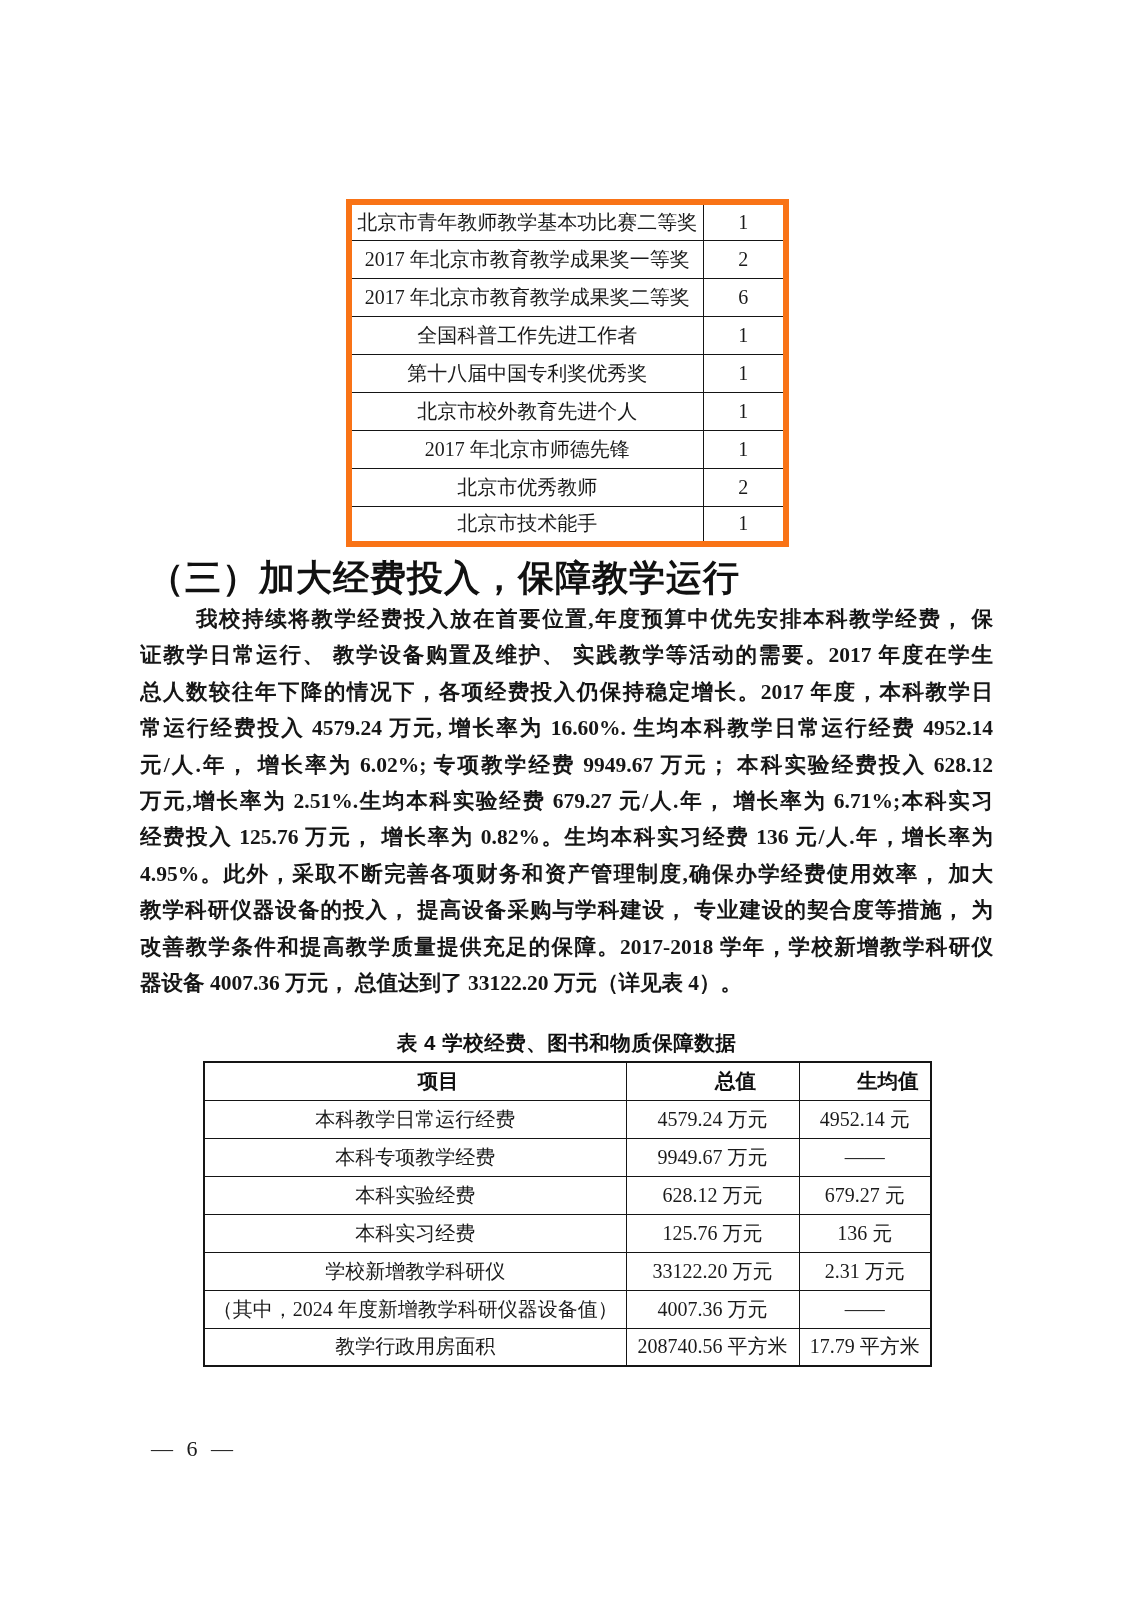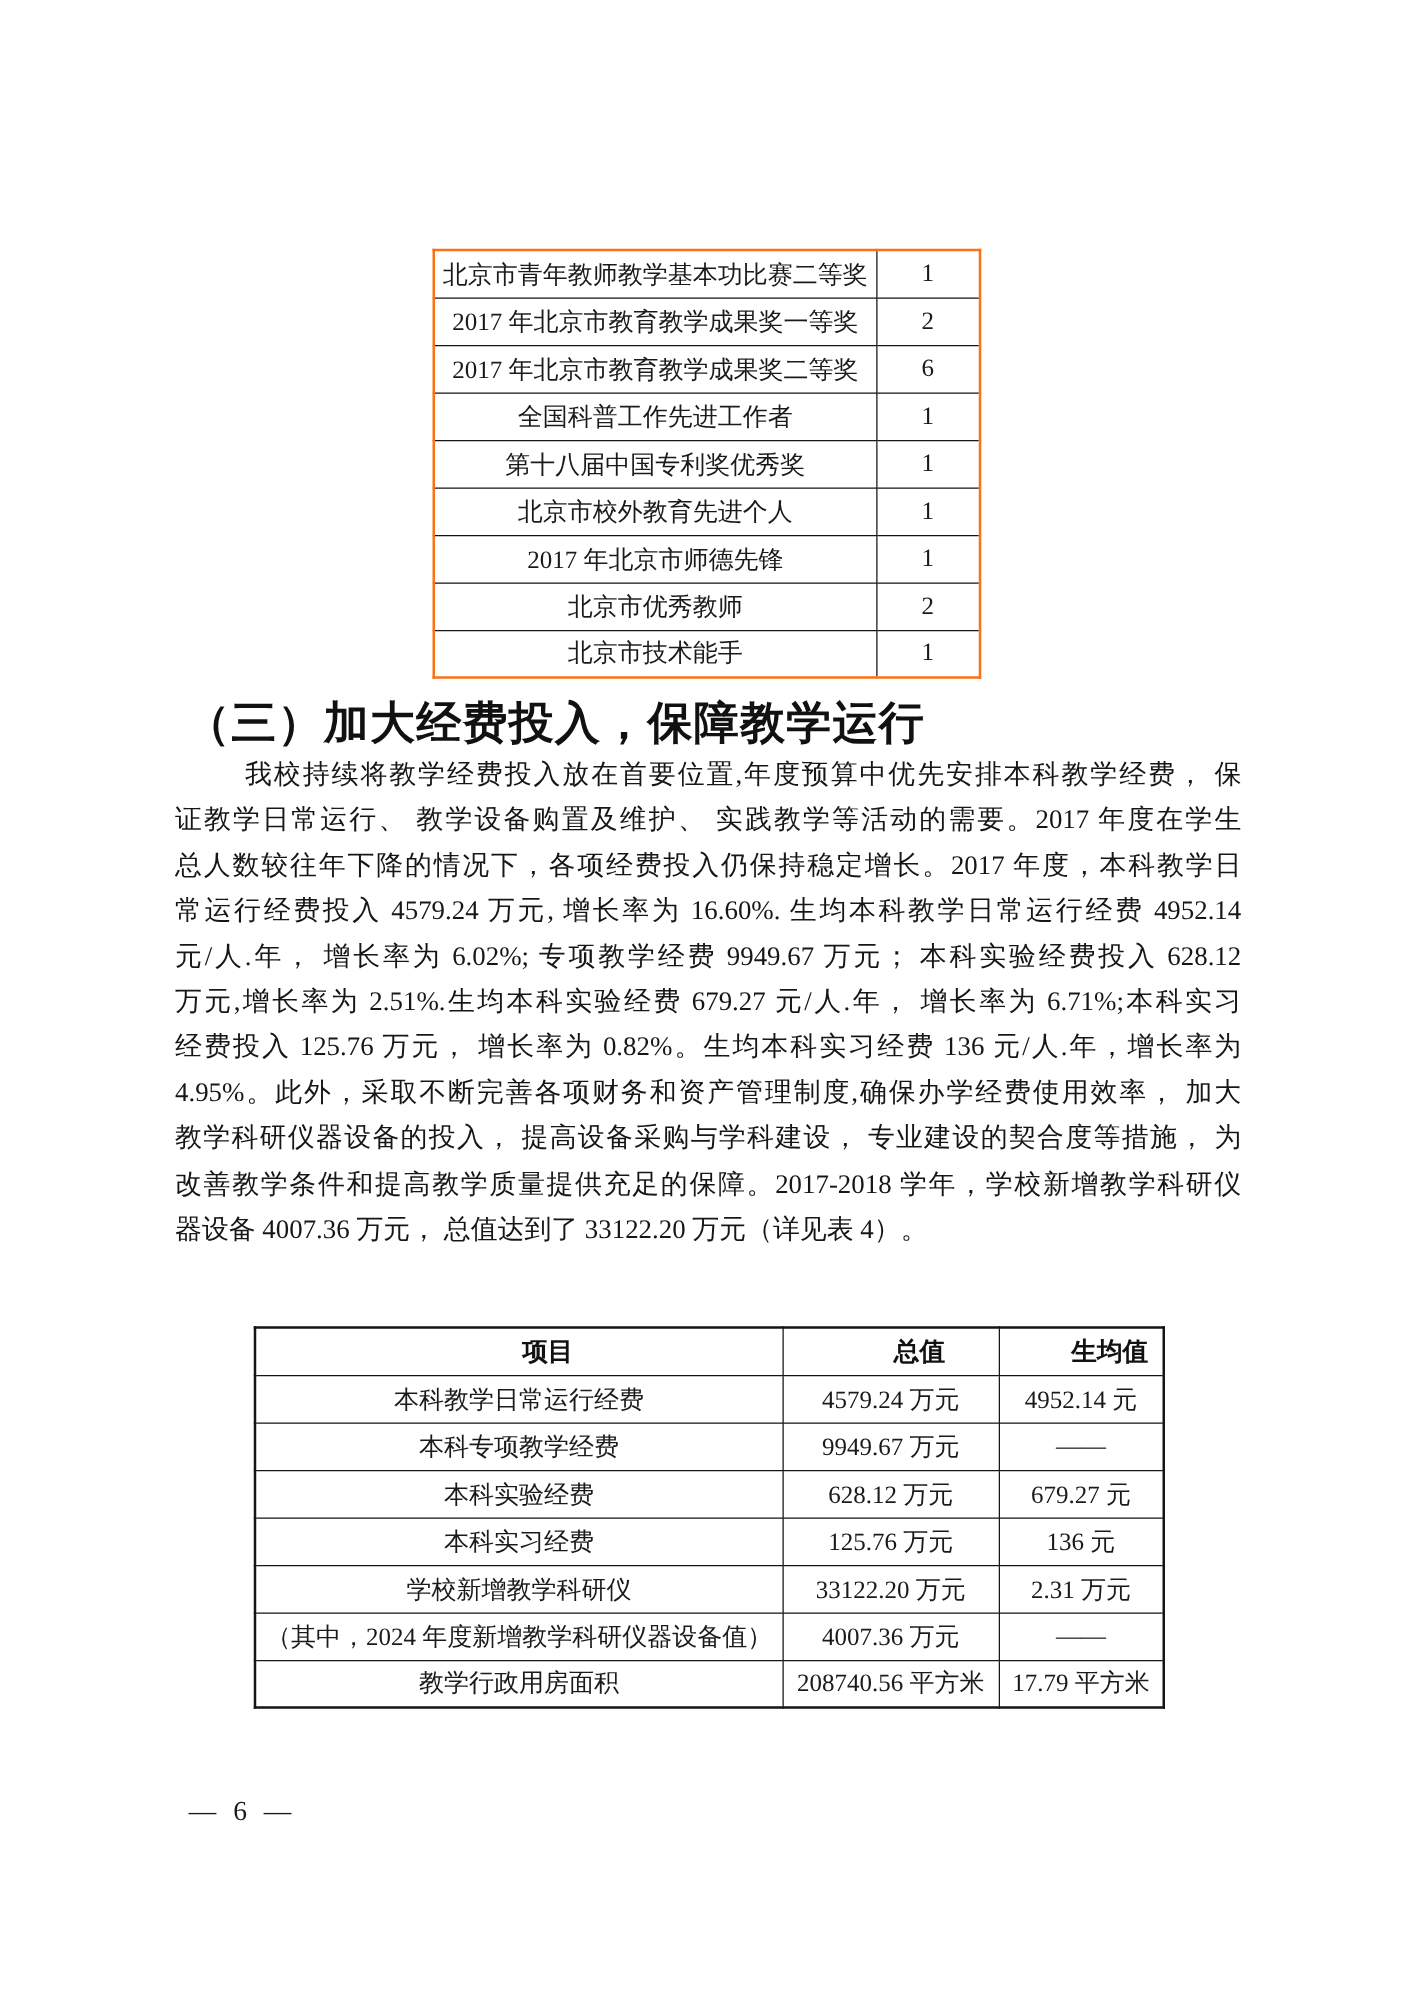--- a/index.html
+++ b/index.html
@@ -15,21 +15,21 @@
   }
 
   
   .awards-table {
     position: absolute;
     left: 346px;
     top: 199px;
     width: 437px;
     border-collapse: collapse;
     table-layout: fixed;
-    border: 2px solid #f97316;
+    border: 6px solid #f97316;
   }
   .awards-table td {
     border: 1px solid #151515;
     height: 38px;
     text-align: center;
     vertical-align: middle;
     font-size: 20px;
     font-family: "Liberation Serif", serif;
     color: #1a1a1a;
     padding: 0 2px;
@@ -53,20 +53,21 @@
 
   
   .paragraph {
     position: absolute;
     left: 140px;
     top: 601px;
     width: 853px;
     font-size: 21.5px;
     color: #161616;
     font-family: "Liberation Serif", serif;
+    font-weight: bold;
   }
   .pline {
     height: 36.4px;
     line-height: 36.4px;
     text-align: justify;
     text-align-last: justify;
     white-space: nowrap;
     overflow: hidden;
   }
   .pline.first { text-indent: 56px; }
@@ -189,20 +190,21 @@
     <div class="pline">常运行经费投入 4579.24 万元, 增长率为 16.60%.  生均本科教学日常运行经费 4952.14</div>
     <div class="pline">元/人.年， 增长率为 6.02%; 专项教学经费 9949.67 万元； 本科实验经费投入 628.12</div>
     <div class="pline">万元,增长率为 2.51%.生均本科实验经费 679.27 元/人.年， 增长率为 6.71%;本科实习</div>
     <div class="pline">经费投入 125.76 万元， 增长率为 0.82%。生均本科实习经费 136 元/人.年，增长率为</div>
     <div class="pline">4.95%。此外，采取不断完善各项财务和资产管理制度,确保办学经费使用效率， 加大</div>
     <div class="pline">教学科研仪器设备的投入， 提高设备采购与学科建设， 专业建设的契合度等措施， 为</div>
     <div class="pline">改善教学条件和提高教学质量提供充足的保障。2017-2018 学年，学校新增教学科研仪</div>
     <div class="pline last">器设备 4007.36 万元， 总值达到了 33122.20 万元（详见表 4）。</div>
   </div>
 
+  <div class="table4-caption">表 4  学校经费、图书和物质保障数据</div>
 
   <table class="table4">
     <colgroup>
         <col style="width:422px">
         <col style="width:173px">
         <col style="width:132px">
       </colgroup>
     <thead>
       <tr>
         <th>项目</th>

